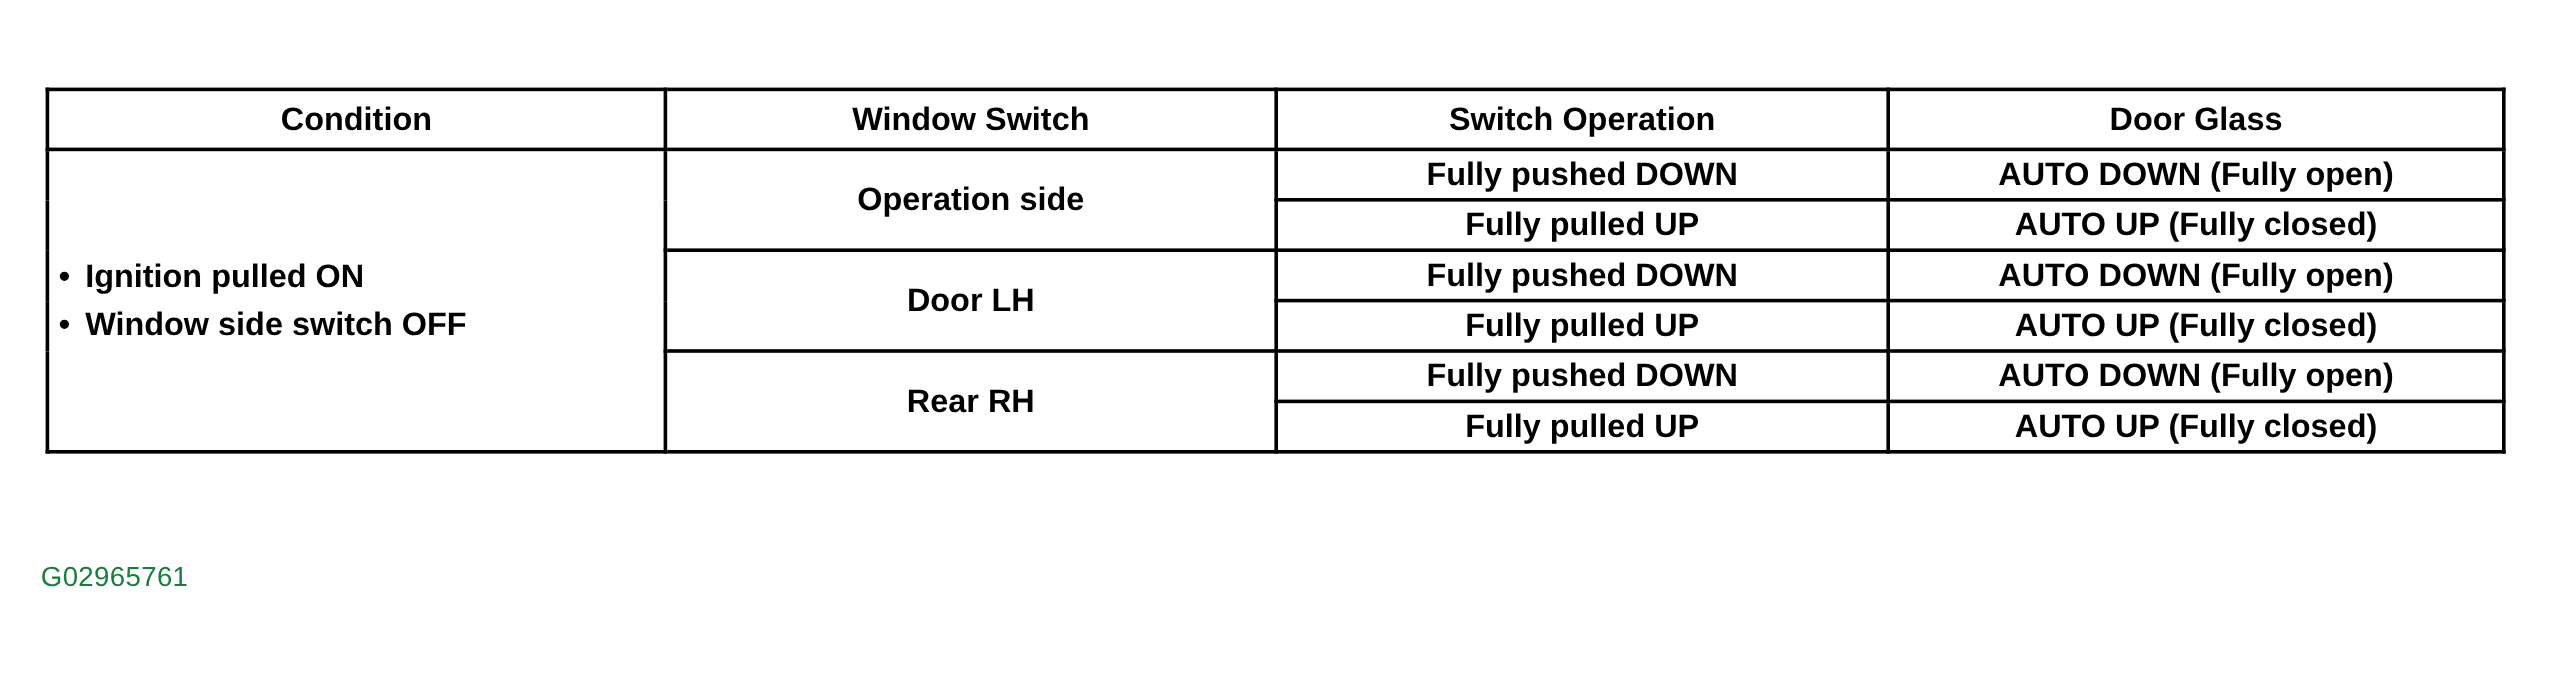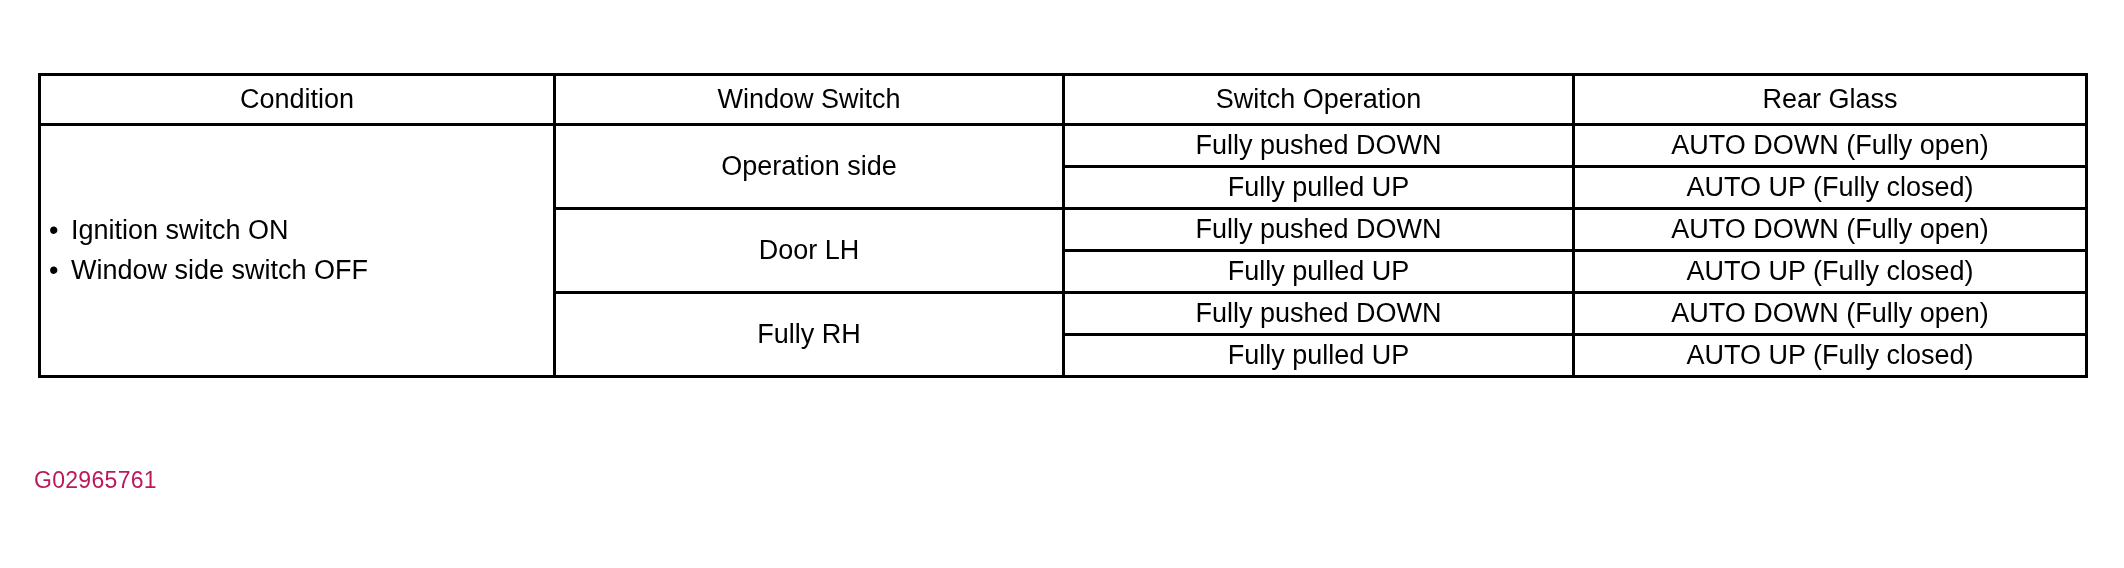--- a/index.html
+++ b/index.html
@@ -35,21 +35,21 @@
     width: 2047px;
     background: #ffffff;
   }
 
   table.spec td,
   table.spec th {
     border: 3px solid #000000;
     padding: 0 6px;
     text-align: center;
     vertical-align: middle;
-    font-weight: normal;
+    font-weight: bold;
     font-size: 27px;
     line-height: 1.15;
     color: #000000;
     background: #ffffff;
   }
 
   
   col.c-condition { width: 515px; }
   col.c-master    { width: 509px; }
   col.c-switchop  { width: 510px; }
@@ -84,21 +84,21 @@
     font-size: 27px;
     line-height: 1.48;
   }
 
   .caption {
     position: absolute;
     left: 34px;
     top: 467px;
     font-size: 23px;
     letter-spacing: 0.3px;
-    color: #be185d;
+    color: #15803d;
     white-space: nowrap;
   }
 </style>
 </head>
 <body>
 
 <div class="page">
 
   <div class="table-wrap">
     <table class="spec">
@@ -106,27 +106,27 @@
         <col class="c-condition">
         <col class="c-master">
         <col class="c-switchop">
         <col class="c-doorglass">
       </colgroup>
       <tbody>
         <tr class="header-row">
           <td>Condition</td>
           <td>Window Switch</td>
           <td>Switch Operation</td>
-          <td>Rear Glass</td>
+          <td>Door Glass</td>
         </tr>
 
         <tr class="data-row">
           <td class="condition-cell" rowspan="6">
             <ul class="cond-list">
-              <li><span class="bullet">•</span><span>Ignition switch ON</span></li>
+              <li><span class="bullet">•</span><span>Ignition pulled ON</span></li>
               <li><span class="bullet">•</span><span>Window side switch OFF</span></li>
             </ul>
           </td>
           <td rowspan="2">Operation side</td>
           <td>Fully pushed DOWN</td>
           <td>AUTO DOWN (Fully open)</td>
         </tr>
         <tr class="data-row">
           <td>Fully pulled UP</td>
           <td>AUTO UP (Fully closed)</td>
@@ -136,21 +136,21 @@
           <td rowspan="2">Door LH</td>
           <td>Fully pushed DOWN</td>
           <td>AUTO DOWN (Fully open)</td>
         </tr>
         <tr class="data-row">
           <td>Fully pulled UP</td>
           <td>AUTO UP (Fully closed)</td>
         </tr>
 
         <tr class="data-row">
-          <td rowspan="2">Fully RH</td>
+          <td rowspan="2">Rear RH</td>
           <td>Fully pushed DOWN</td>
           <td>AUTO DOWN (Fully open)</td>
         </tr>
         <tr class="data-row">
           <td>Fully pulled UP</td>
           <td>AUTO UP (Fully closed)</td>
         </tr>
       </tbody>
     </table>
   </div>

